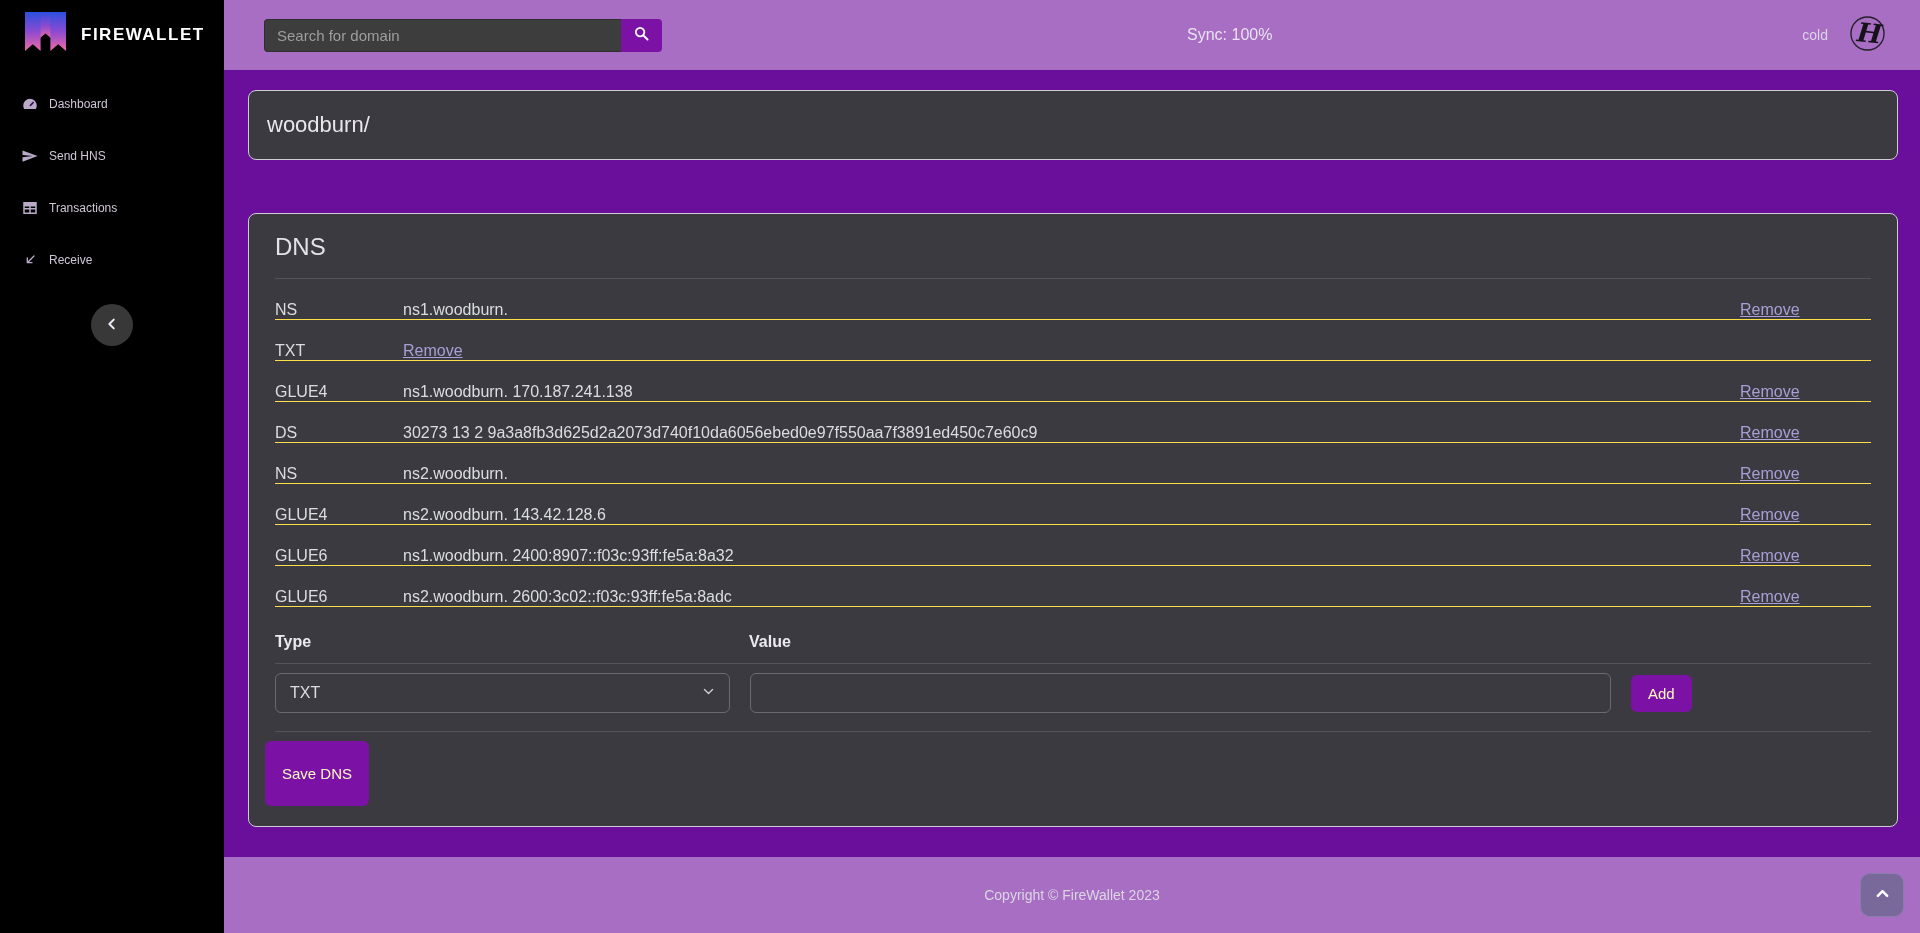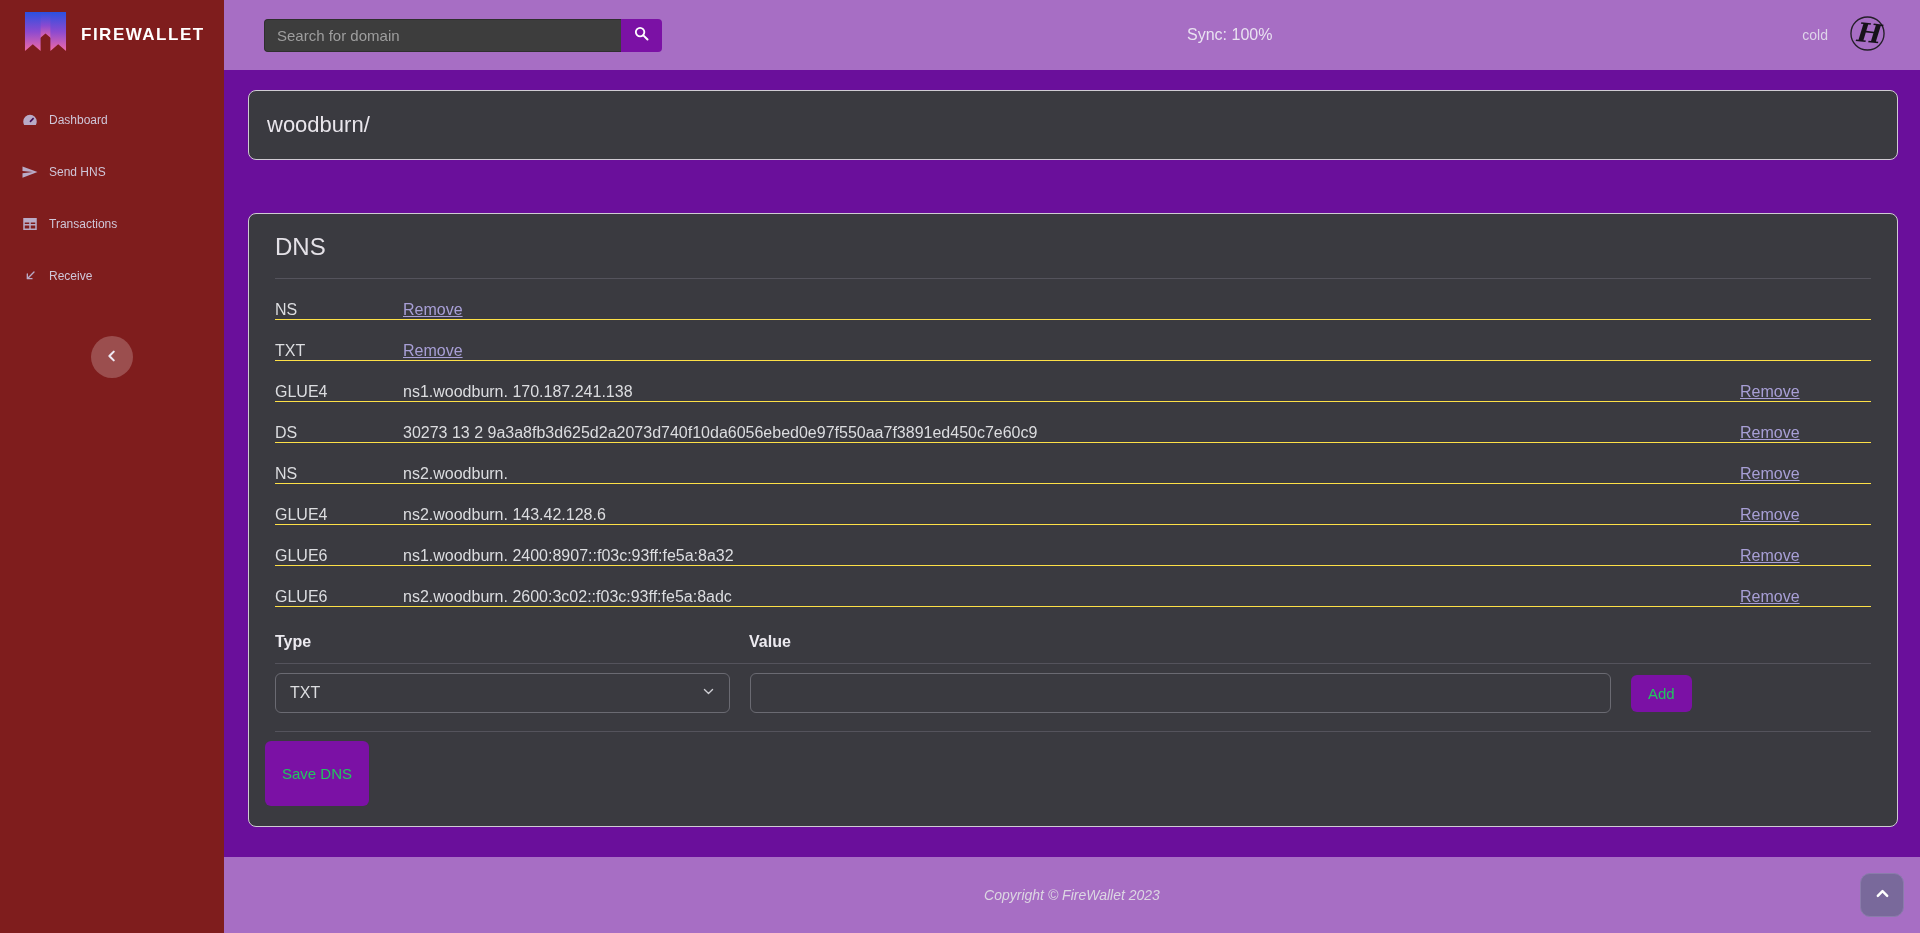--- a/index.html
+++ b/index.html
@@ -7,22 +7,22 @@
   body {
     font-family: "Liberation Sans", sans-serif;
     display: flex;
     background: #6a0f9b;
     overflow: hidden;
   }
 
   
   .sidebar {
     width: 224px; flex-shrink: 0; height: 933px;
-    background: #7f1d1d;
-    display: flex; flex-direction: column; gap: 16px;
+    background: #000000;
+    display: flex; flex-direction: column;
   }
   .brand {
     height: 70px; display: flex; align-items: center;
     padding-left: 24px; gap: 14px; cursor: pointer;
   }
   .brand-name {
     color: #ffffff; font-weight: bold; font-size: 17px; letter-spacing: 1.5px;
   }
   .nav { margin-top: 8px; }
   .nav-item {
@@ -103,31 +103,31 @@
     display: flex; align-items: center; justify-content: space-between;
     padding: 0 14px; font-size: 16px; color: #dcdde0; cursor: pointer;
     background: transparent;
   }
   .value-input {
     width: 861px; height: 40px; border: 1px solid #6a6a72; border-radius: 6px;
     background: transparent; outline: none; color: #dcdde0;
     font-size: 16px; padding: 0 14px; font-family: "Liberation Sans", sans-serif;
   }
   .btn {
-    background: #7b11a5; color: #22c55e; border: none; border-radius: 6px;
+    background: #7b11a5; color: #fef9c3; border: none; border-radius: 6px;
     font-size: 15px; cursor: pointer; font-family: "Liberation Sans", sans-serif;
   }
   .add-btn { padding: 10px 17px; }
   .form-sep { border: none; border-top: 1px solid #54535c; margin: 18px 26px 0 26px; }
   .save-btn { margin: 9px 0 0 16px; padding: 24px 17px; }
 
   
   .footer {
     height: 76px; background: #a76ec4; flex-shrink: 0;
-    display: flex; align-items: center; justify-content: center; position: relative; font-style: italic;
+    display: flex; align-items: center; justify-content: center; position: relative;
   }
   .copyright { color: #dcd6e2; font-size: 14px; }
   .scroll-top-btn {
     position: absolute; right: 16px; top: 16px; width: 44px; height: 44px;
     background: #79699b; border: 1px solid #8a7cab; border-radius: 10px;
     cursor: pointer; display: flex; align-items: center; justify-content: center;
   }
 </style>
 </head>
 <body>
@@ -225,20 +225,21 @@
     <section class="card title-card">
       <h1 class="page-title">woodburn/</h1>
     </section>
 
     <section class="card dns-card">
       <h2 class="dns-heading">DNS</h2>
 
       <div class="dns-rows">
         <div class="dns-row">
           <span class="cell-type">NS</span>
+          <span class="cell-value">ns1.woodburn.</span>
           <span class="cell-action"><a class="remove-link">Remove</a></span>
         </div>
         <div class="dns-row">
           <span class="cell-type">TXT</span>
           <span class="cell-action"><a class="remove-link">Remove</a></span>
         </div>
         <div class="dns-row">
           <span class="cell-type">GLUE4</span>
           <span class="cell-value">ns1.woodburn. 170.187.241.138</span>
           <span class="cell-action"><a class="remove-link">Remove</a></span>

